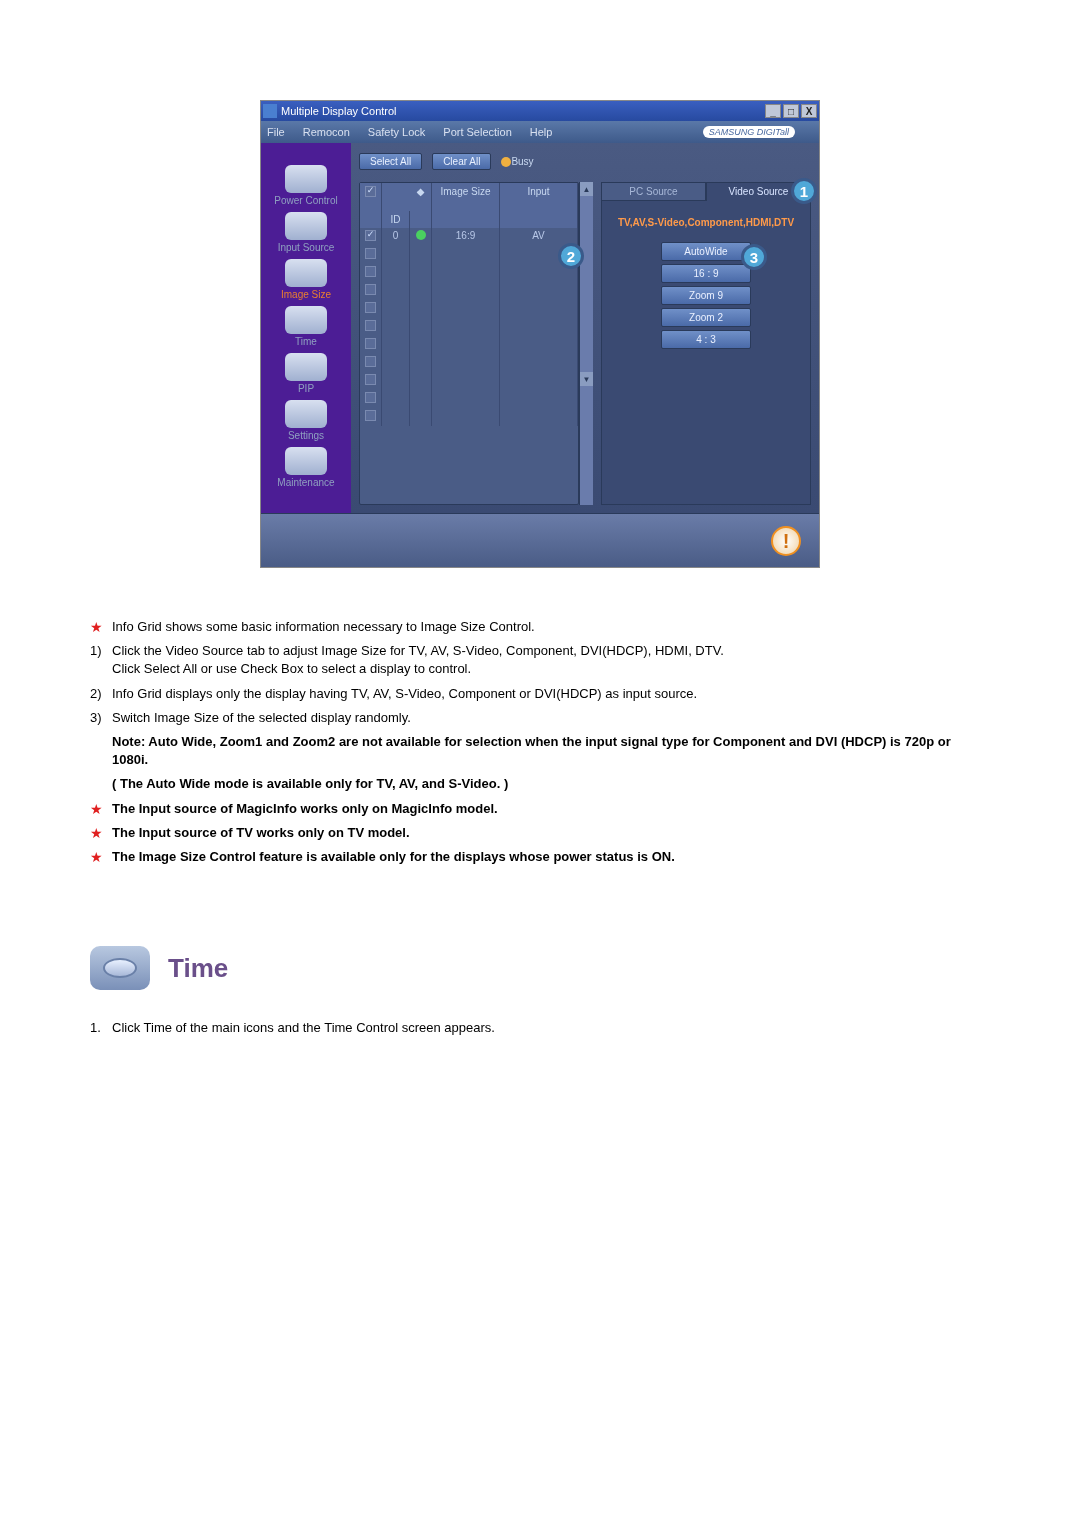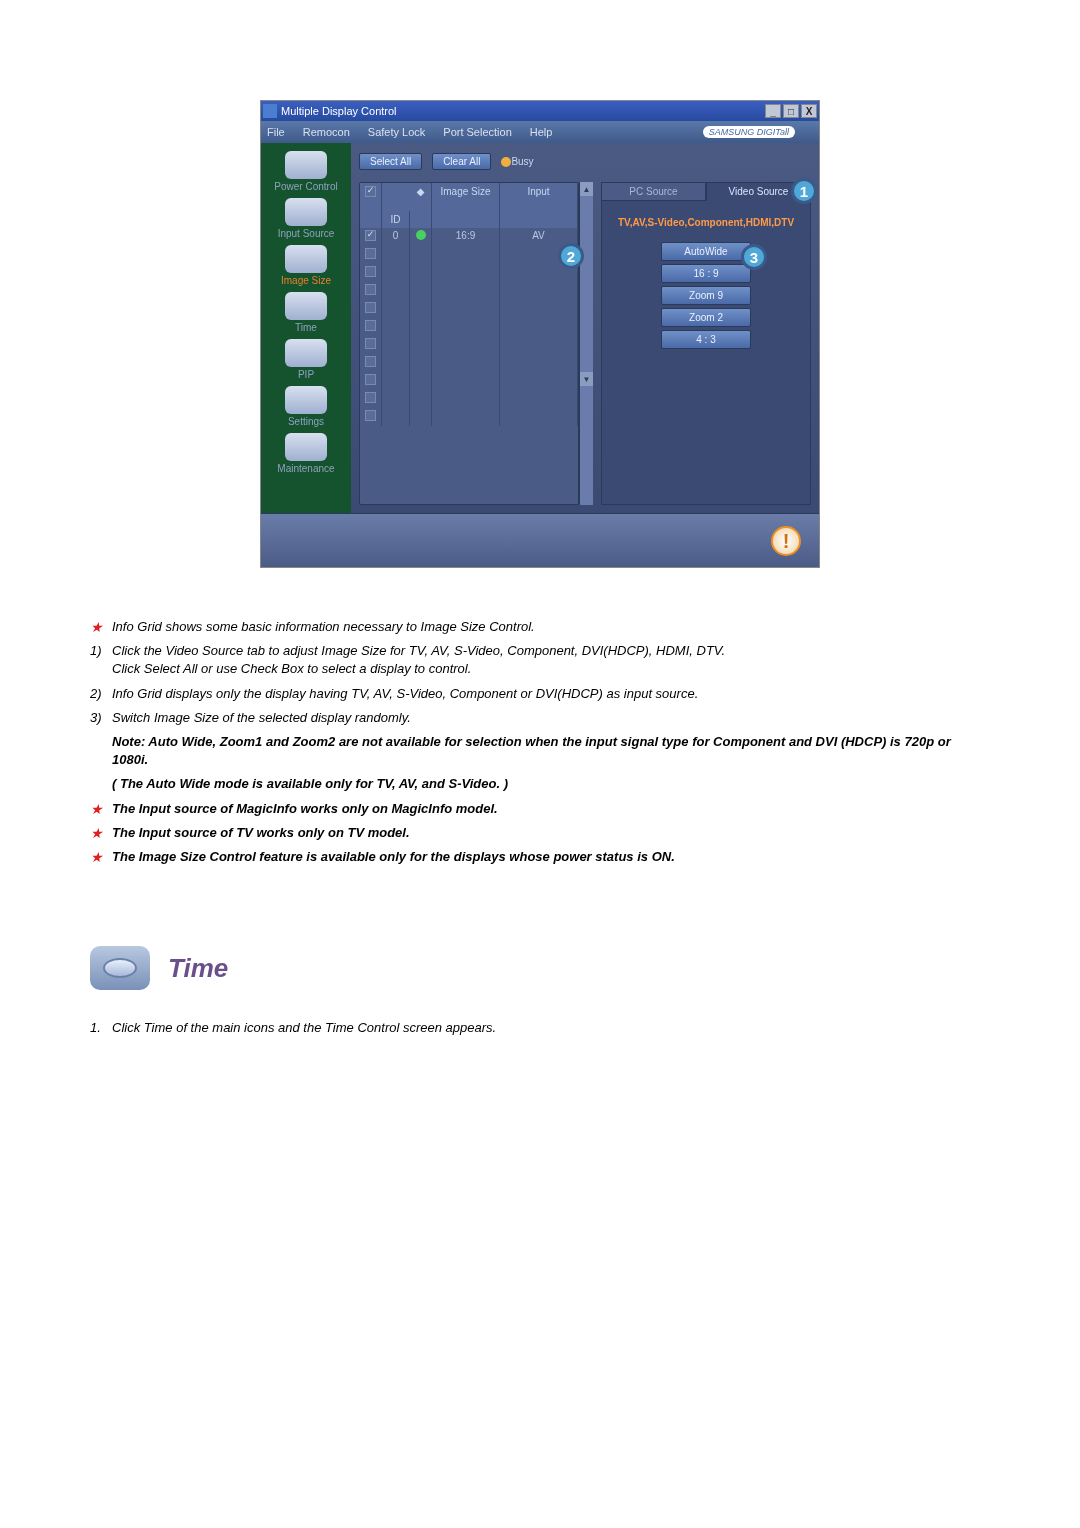--- a/index.html
+++ b/index.html
@@ -47,22 +47,22 @@
   }
   .menubar span { margin-right: 18px; }
   .brand { margin-left:auto; font-style:italic; font-size:9px; color:#c0d0e8; background:#fff; padding:1px 6px; border-radius:6px; color:#4a6aa0;}
   .app-body {
     display: flex;
     background: #3a4a72;
     height: 370px;
   }
   .sidebar {
     width: 90px;
-    background: #14532d;
-    padding: 8px 4px;
+    background: #4c1d95;
+    padding: 22px 4px;
   }
   .side-item {
     text-align:center;
     margin-bottom: 6px;
     color:#8fa0c0;
     font-size:10px;
   }
   .side-item.active { color:#ea7f2f; }
   .side-icon {
     width: 42px; height: 28px;
@@ -132,21 +132,21 @@
     height:54px;background:linear-gradient(#6a7ca8,#4a5c86);
     border-top:1px solid #2a3a5a;position:relative;
   }
   .warn-circle{
     position:absolute;right:18px;top:12px;width:30px;height:30px;border-radius:50%;
     border:2px solid #f09020;background:radial-gradient(#fff,#f0d0a0);
     display:flex;align-items:center;justify-content:center;color:#d07010;font-weight:bold;font-size:20px;
   }
 
   
-  .doc { width: 900px; margin: 8px auto; font-style: italic; }
+  .doc { width: 900px; margin: 8px auto; }
   .doc-list { list-style:none; padding:0; }
   .doc-list li { margin-bottom:6px; padding-left:22px; position:relative; font-size:13px; line-height:1.4;}
   .star::before {
     content:"★"; color:#e02020; position:absolute; left:0; top:0; font-size:14px;
   }
   .num { position:absolute; left:0; top:0; }
   .bold { font-weight:bold; }
   .note { font-weight:bold; }
   .section-heading {
     display:flex; align-items:center; gap:18px; margin:80px 0 30px 0;

